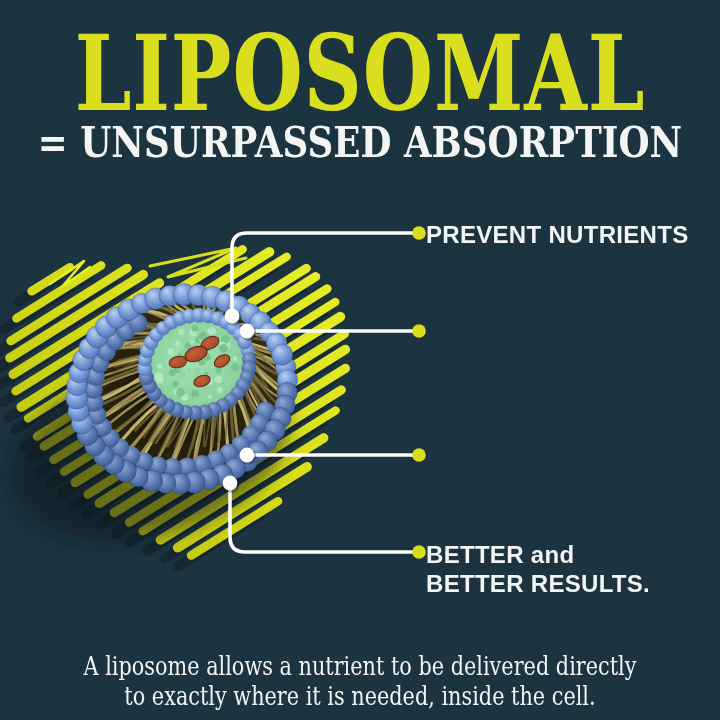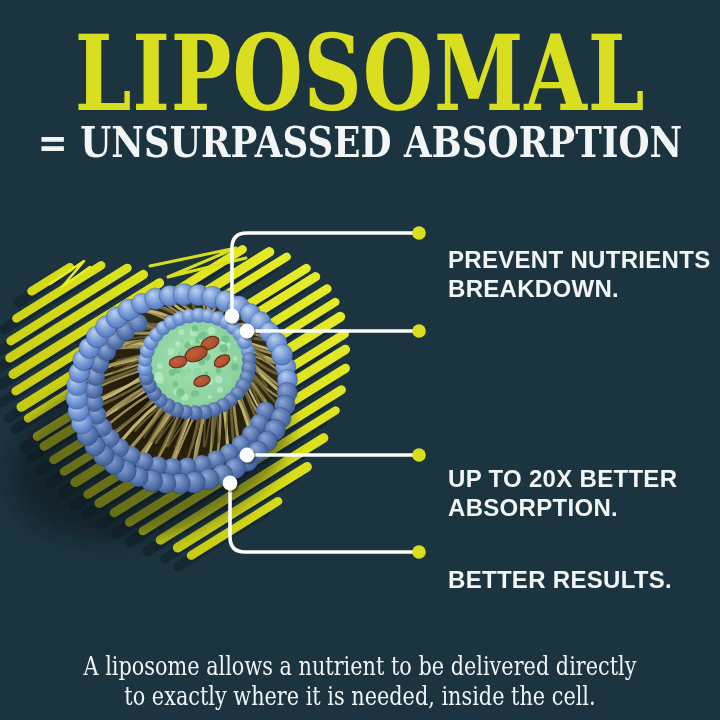--- a/index.html
+++ b/index.html
@@ -24,24 +24,23 @@
     font-family:"DejaVu Serif",serif;font-weight:700;
     font-size:42px;line-height:42px;letter-spacing:0;
     color:var(--white);white-space:nowrap;margin:0;
   }
   #art{position:absolute;left:0;top:0;width:720px;height:720px;}
   .cline{fill:none;stroke:var(--line);stroke-width:3.6;stroke-linecap:round;}
   .wdot{fill:var(--line);}
   .wdot-sh{fill:rgba(0,0,0,.3);}
   .ydot{fill:var(--accent);}
   .callout{
-    position:absolute;left:448px;
+    position:absolute;left:426px;
     font-weight:700;font-size:24px;line-height:29px;letter-spacing:.3px;
     color:var(--white);
-    margin-top:25px;
   }
   .callout span{display:block;white-space:nowrap;}
   .footer{
     position:absolute;top:652px;left:50%;
     transform:translateX(-50%) scaleX(.8);
     font-family:"DejaVu Serif",serif;font-weight:400;
     font-size:26px;line-height:29.5px;color:var(--white);
     text-align:center;margin:0;
   }
   .footer span{display:block;white-space:nowrap;}
@@ -499,27 +498,23 @@
 
       <circle class="ydot" cx="419" cy="233" r="6.8"></circle>
       <circle class="ydot" cx="419" cy="331" r="6.8"></circle>
       <circle class="ydot" cx="419" cy="455" r="6.8"></circle>
       <circle class="ydot" cx="419" cy="552" r="6.8"></circle>
     </g>
   </svg>
 
   <div class="callout" style="top:220px">
     <span>PREVENT NUTRIENTS</span>
-    <span>BREAKDOWN.</span>
-  </div>
-  <div class="callout" style="top:439px">
-    <span>UP TO 20X BETTER</span>
-    <span>ABSORPTION.</span>
   </div>
   <div class="callout" style="top:540px">
+    <span>BETTER and</span>
     <span>BETTER RESULTS.</span>
   </div>
 
   <p class="footer">
     <span>A liposome allows a nutrient to be delivered directly</span>
     <span>to exactly where it is needed, inside the cell.</span>
   </p>
 
 </div>
 

